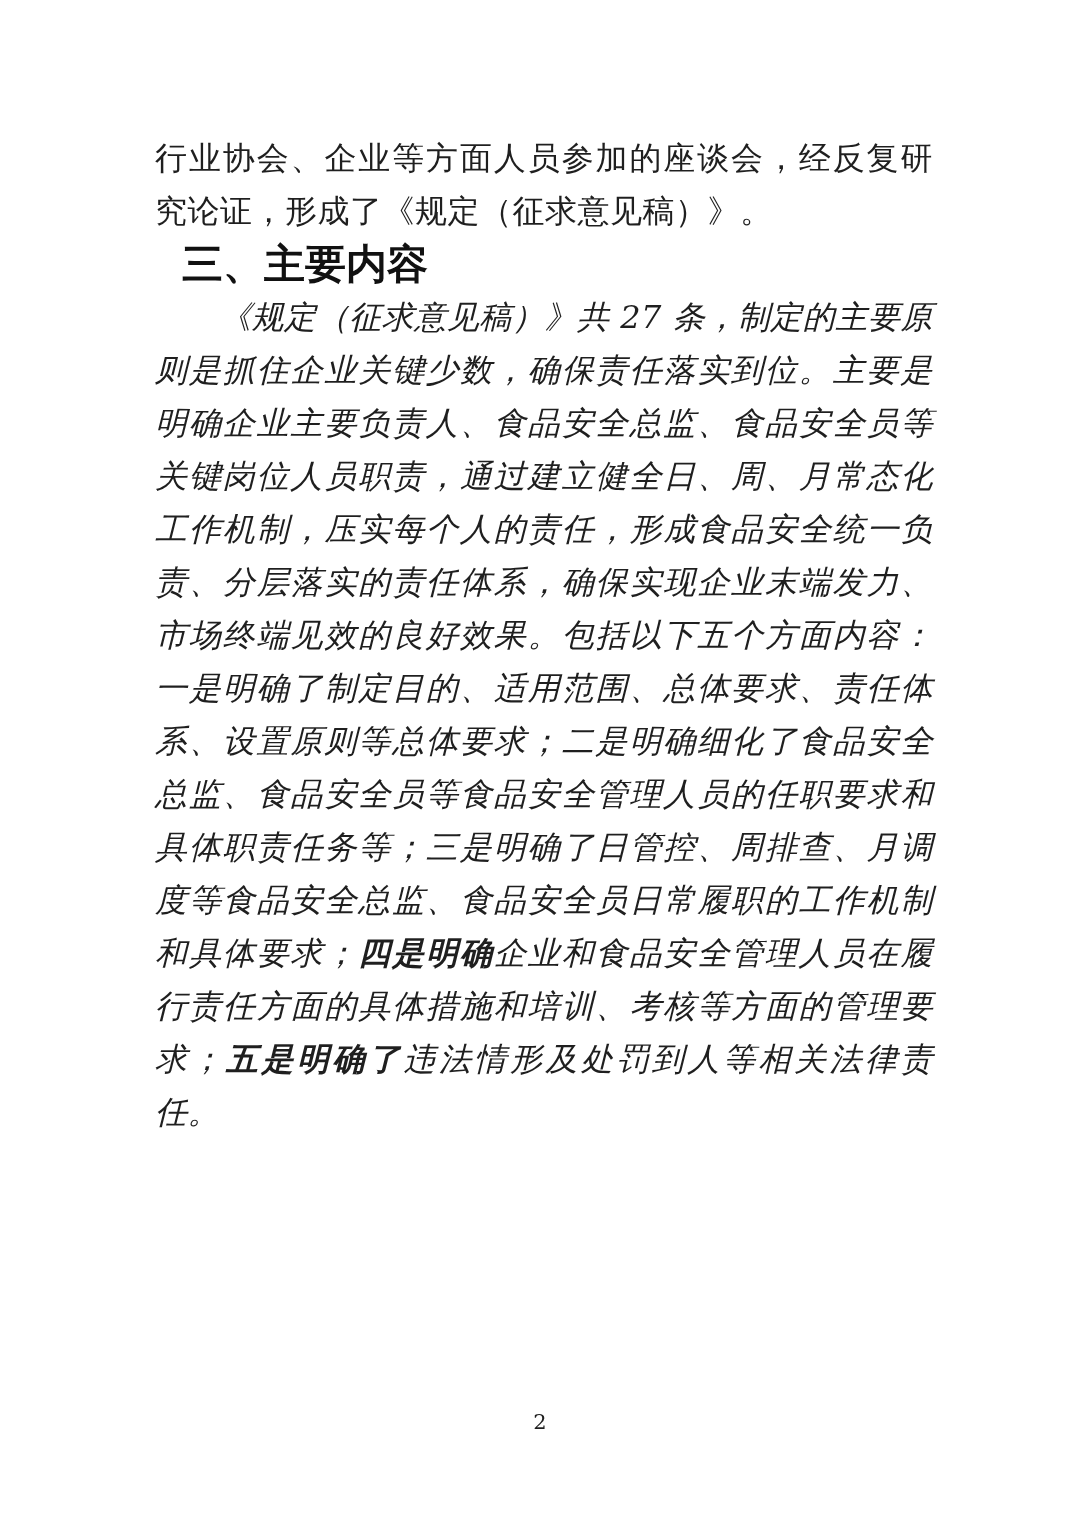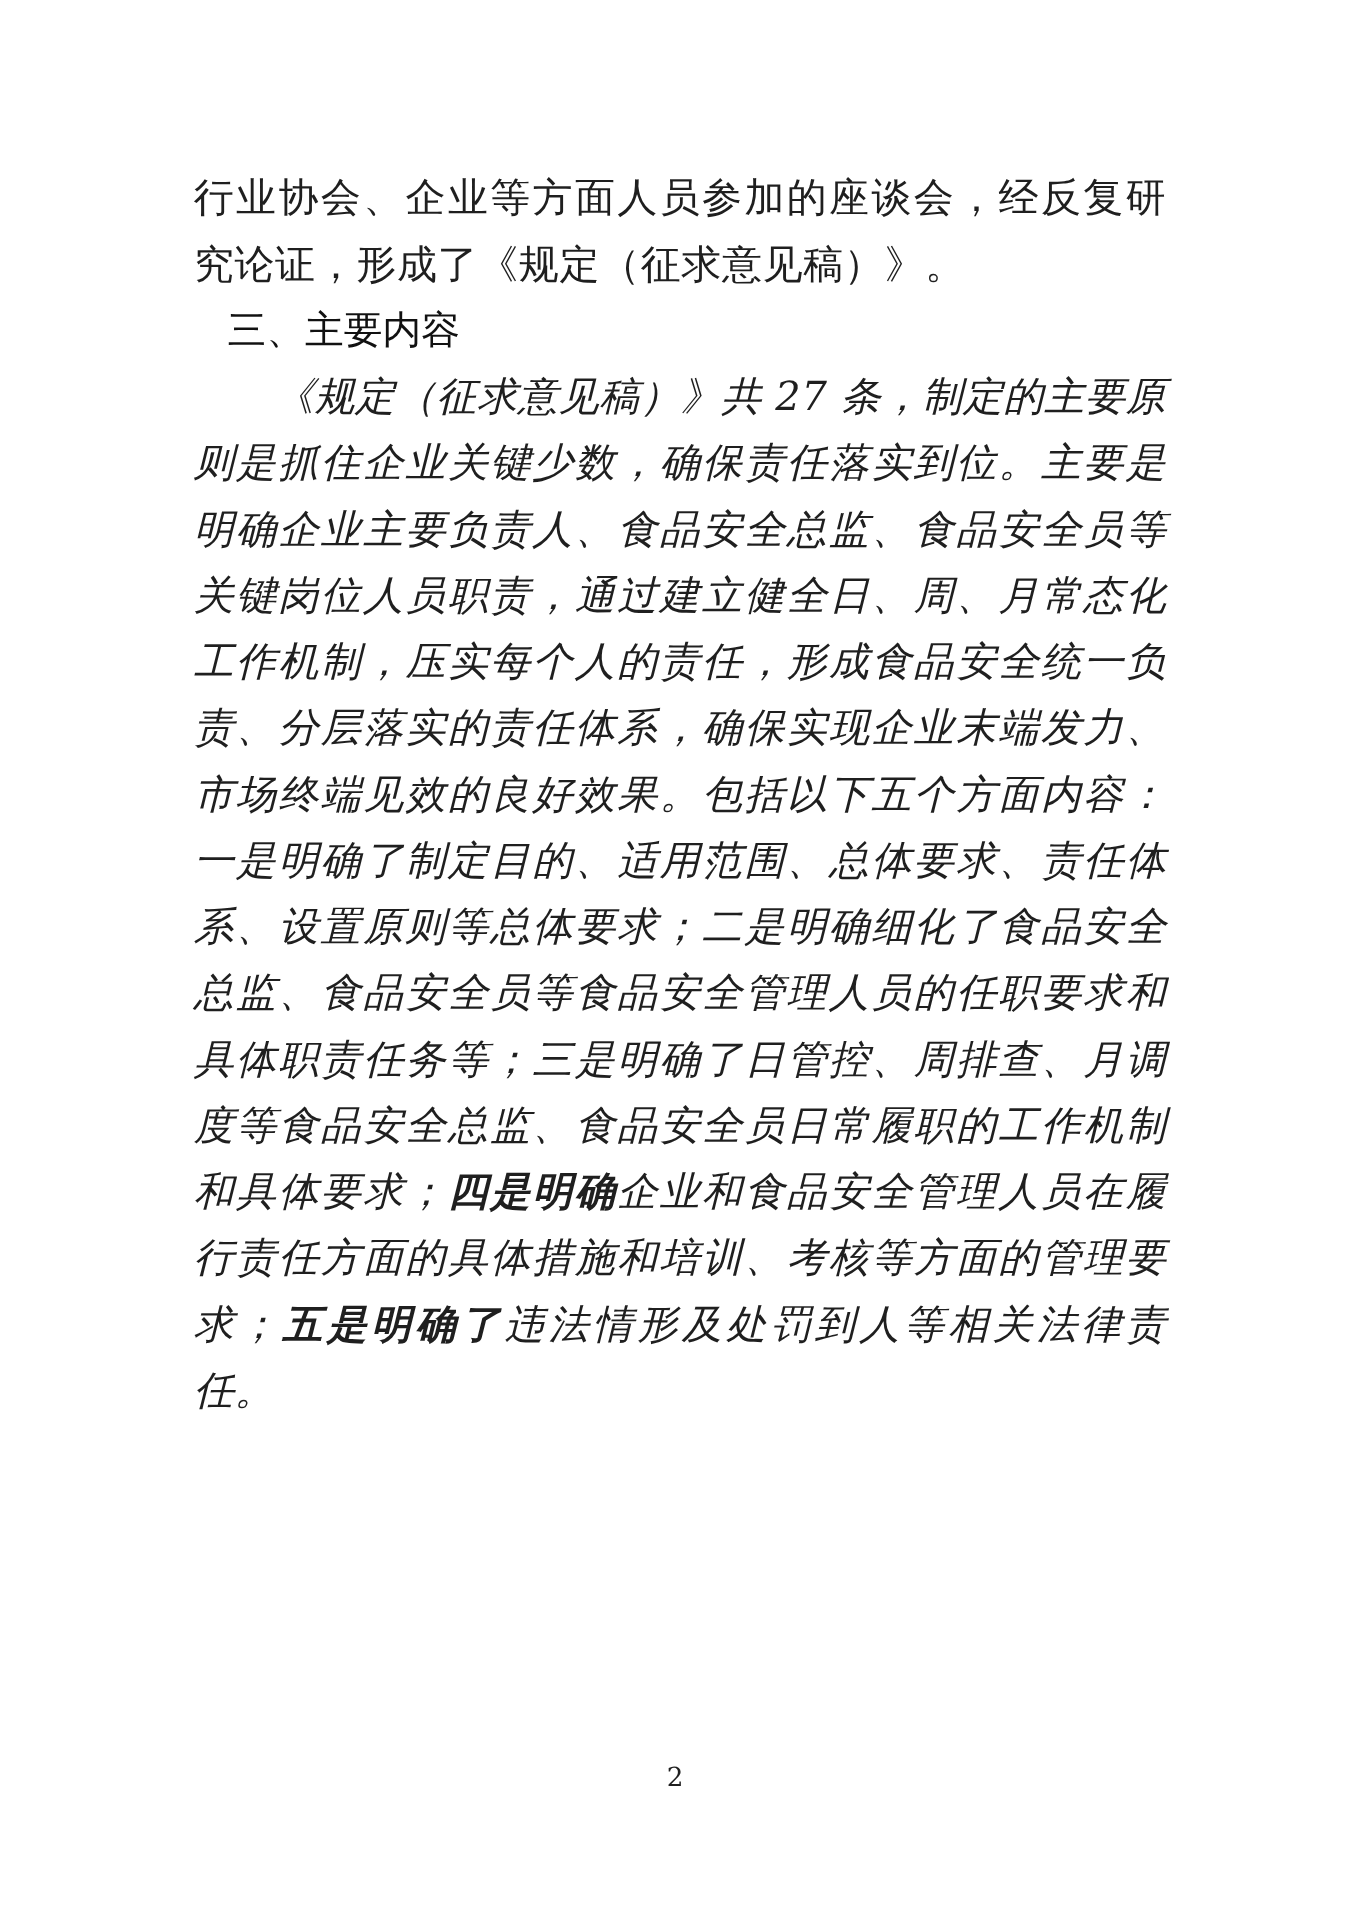--- a/index.html
+++ b/index.html
@@ -30,22 +30,22 @@
     text-justify: inter-character;
     margin: 0;
     letter-spacing: 0.5px;
   }
   .para.indent {
     text-indent: 64px;
     font-style: italic;
   }
   .heading {
     font-family: "DejaVu Sans", "Liberation Sans", sans-serif;
-    font-weight: 400;
-    font-size: 31px;
+    font-weight: 700;
+    font-size: 41px;
     line-height: 53px;
     color: #111111;
     text-indent: 27px;
     margin: 0;
   }
   .run-bold {
     font-weight: 700;
   }
   .page-number {
     position: absolute;

